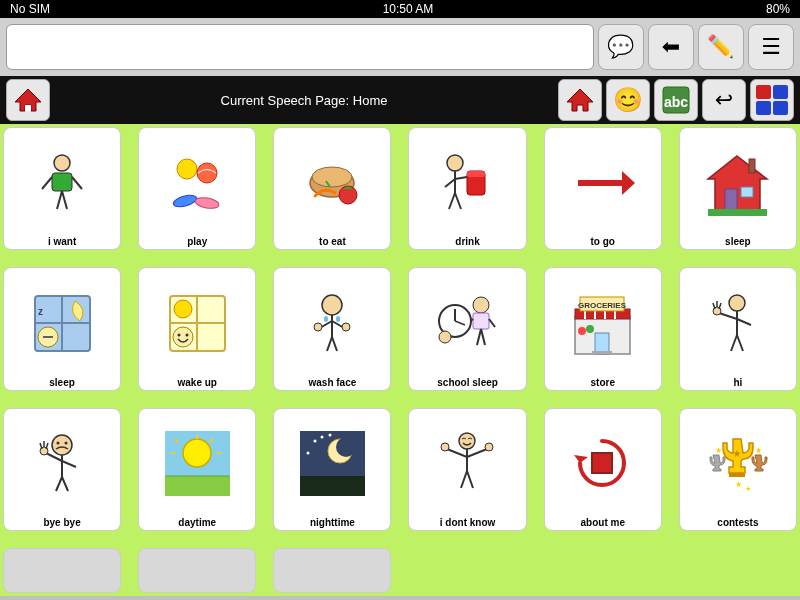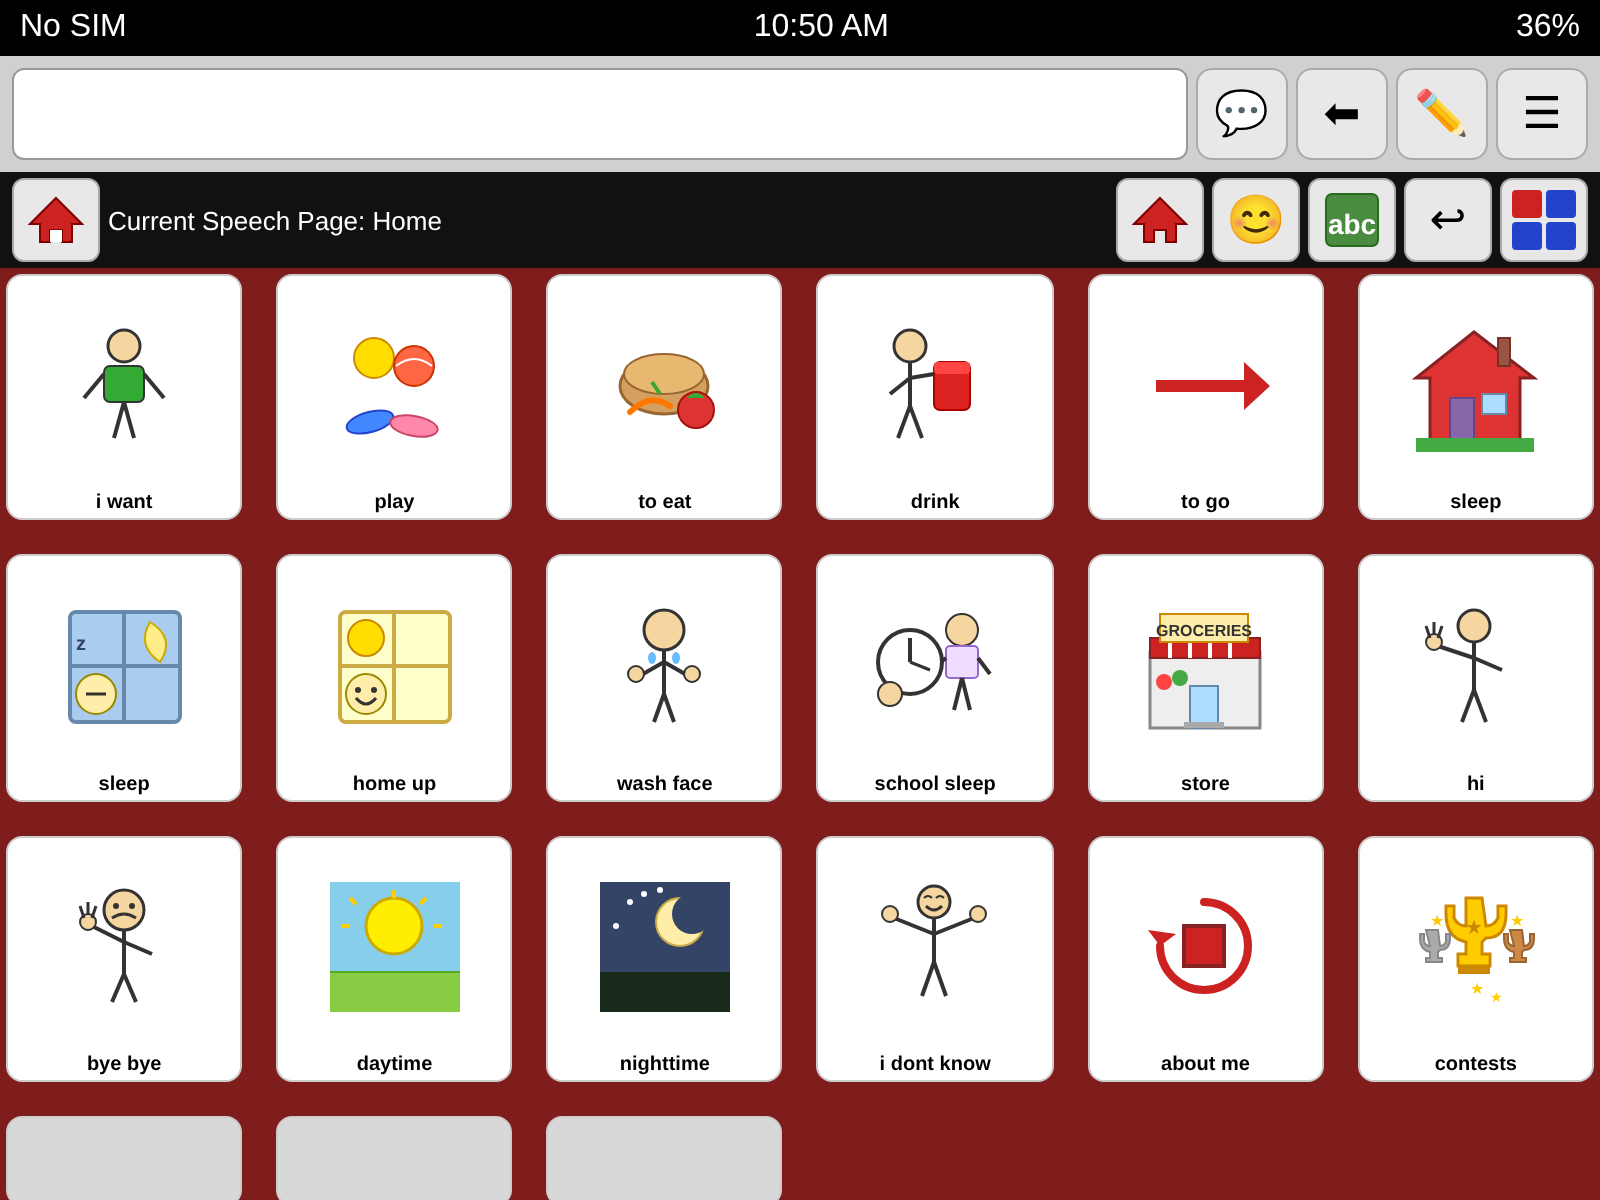--- a/index.html
+++ b/index.html
@@ -8,26 +8,26 @@
       height: 600px;
       background: #c0c0c0;
       font-family: Arial, sans-serif;
       overflow: hidden;
     }
 
     
     #status-bar {
       background: #000;
       color: #fff;
-      font-size: 16px;
+      font-size: 12px;
       display: flex;
       justify-content: space-between;
       align-items: center;
       padding: 2px 10px;
-      height: 28px;
+      height: 18px;
     }
 
     
     #top-toolbar {
       background: #d0d0d0;
       display: flex;
       align-items: center;
       padding: 4px 6px;
       height: 58px;
       gap: 4px;
@@ -70,21 +70,21 @@
       display: flex;
       align-items: center;
       justify-content: center;
       font-size: 20px;
       cursor: pointer;
     }
     #speech-page-label {
       color: #fff;
       font-size: 13px;
       flex: 1;
-      text-align: left;
+      text-align: center;
     }
     .nav-btn {
       width: 44px;
       height: 42px;
       background: #e8e8e8;
       border: 1px solid #aaa;
       border-radius: 6px;
       display: flex;
       align-items: center;
       justify-content: center;
@@ -103,21 +103,21 @@
       gap: 2px;
       padding: 5px;
       cursor: pointer;
     }
     .grid-dot {
       border-radius: 2px;
     }
 
     
     #symbol-grid {
-      background: #7f1d1d;
+      background: #bef264;
       display: grid;
       grid-template-columns: repeat(6, 1fr);
       gap: 17px;
       padding: 3px;
       height: calc(600px - 22px - 58px - 48px);
     }
     .symbol-cell {
       background: #fff;
       border: 1px solid #ccc;
       border-radius: 8px;
@@ -153,21 +153,21 @@
       background: #d8d8d8;
       cursor: default;
     }
   </style>
 </head>
 <body>
 
 <div id="status-bar">
   <span>No SIM</span>
   <span>10:50 AM</span>
-  <span>36%</span>
+  <span>80%</span>
 </div>
 
 <div id="top-toolbar">
   <div id="text-input-area"></div>
   <div class="toolbar-btn">💬</div>
   <div class="toolbar-btn">⬅</div>
   <div class="toolbar-btn">✏️</div>
   <div class="toolbar-btn">☰</div>
 </div>
 
@@ -325,21 +325,21 @@
         <line x1="5" y1="32" x2="60" y2="32" stroke="#ccaa44" stroke-width="2"></line>
 
         <circle cx="18" cy="18" r="9" fill="#ffdd00" stroke="#cc8800" stroke-width="1"></circle>
 
         <circle cx="18" cy="46" r="10" fill="#ffeeaa" stroke="#998800" stroke-width="1"></circle>
         <path d="M13 48 Q18 54 23 48" stroke="#333" stroke-width="1.5" fill="none"></path>
         <circle cx="14" cy="44" r="1.5" fill="#333"></circle>
         <circle cx="22" cy="44" r="1.5" fill="#333"></circle>
       </svg>
     </div>
-    <span class="symbol-label">home up</span>
+    <span class="symbol-label">wake up</span>
   </div>
 
   <div class="symbol-cell">
     <div class="symbol-img">
       <svg width="65" height="65" viewBox="0 0 65 65">
 
         <circle cx="32" cy="14" r="10" fill="#f5d5a0" stroke="#333" stroke-width="1.5"></circle>
         <line x1="32" y1="24" x2="32" y2="46" stroke="#333" stroke-width="2"></line>
         <line x1="32" y1="30" x2="18" y2="38" stroke="#333" stroke-width="2"></line>
         <line x1="32" y1="30" x2="46" y2="38" stroke="#333" stroke-width="2"></line>

